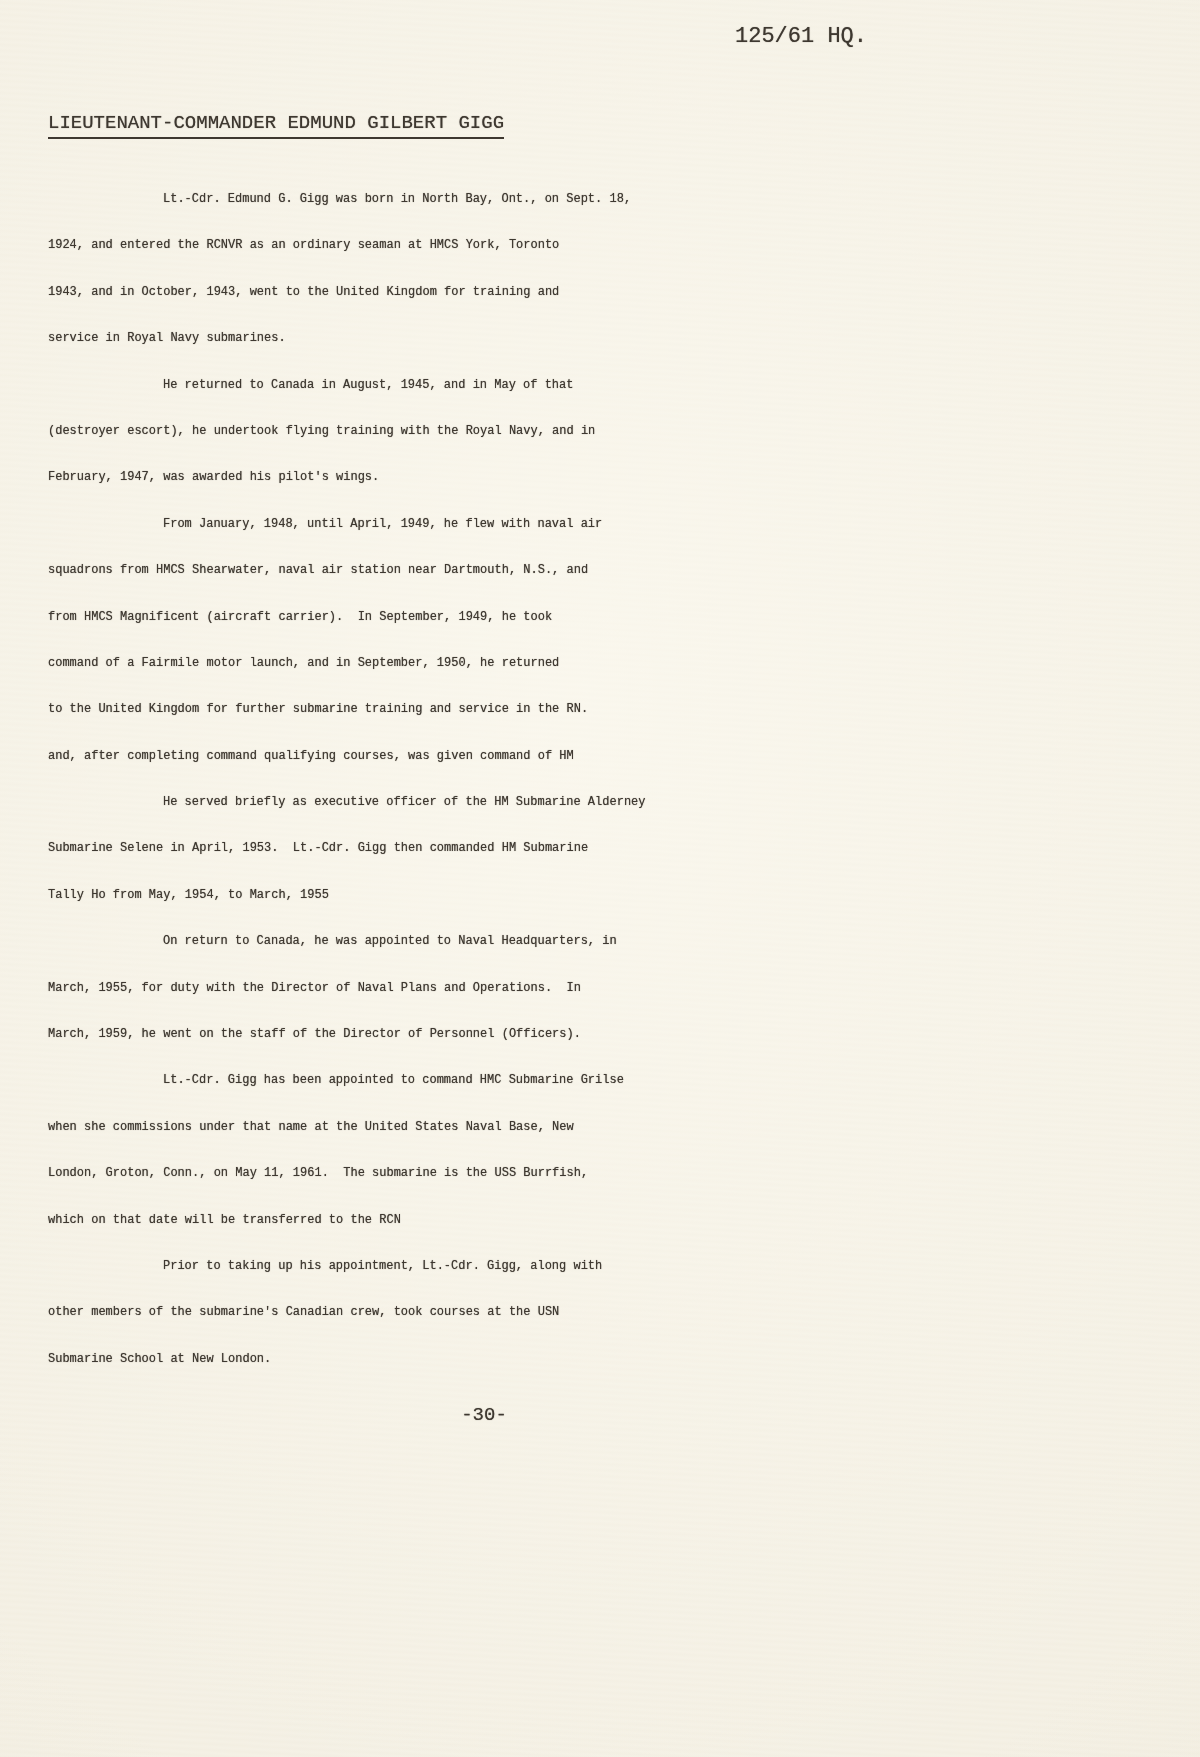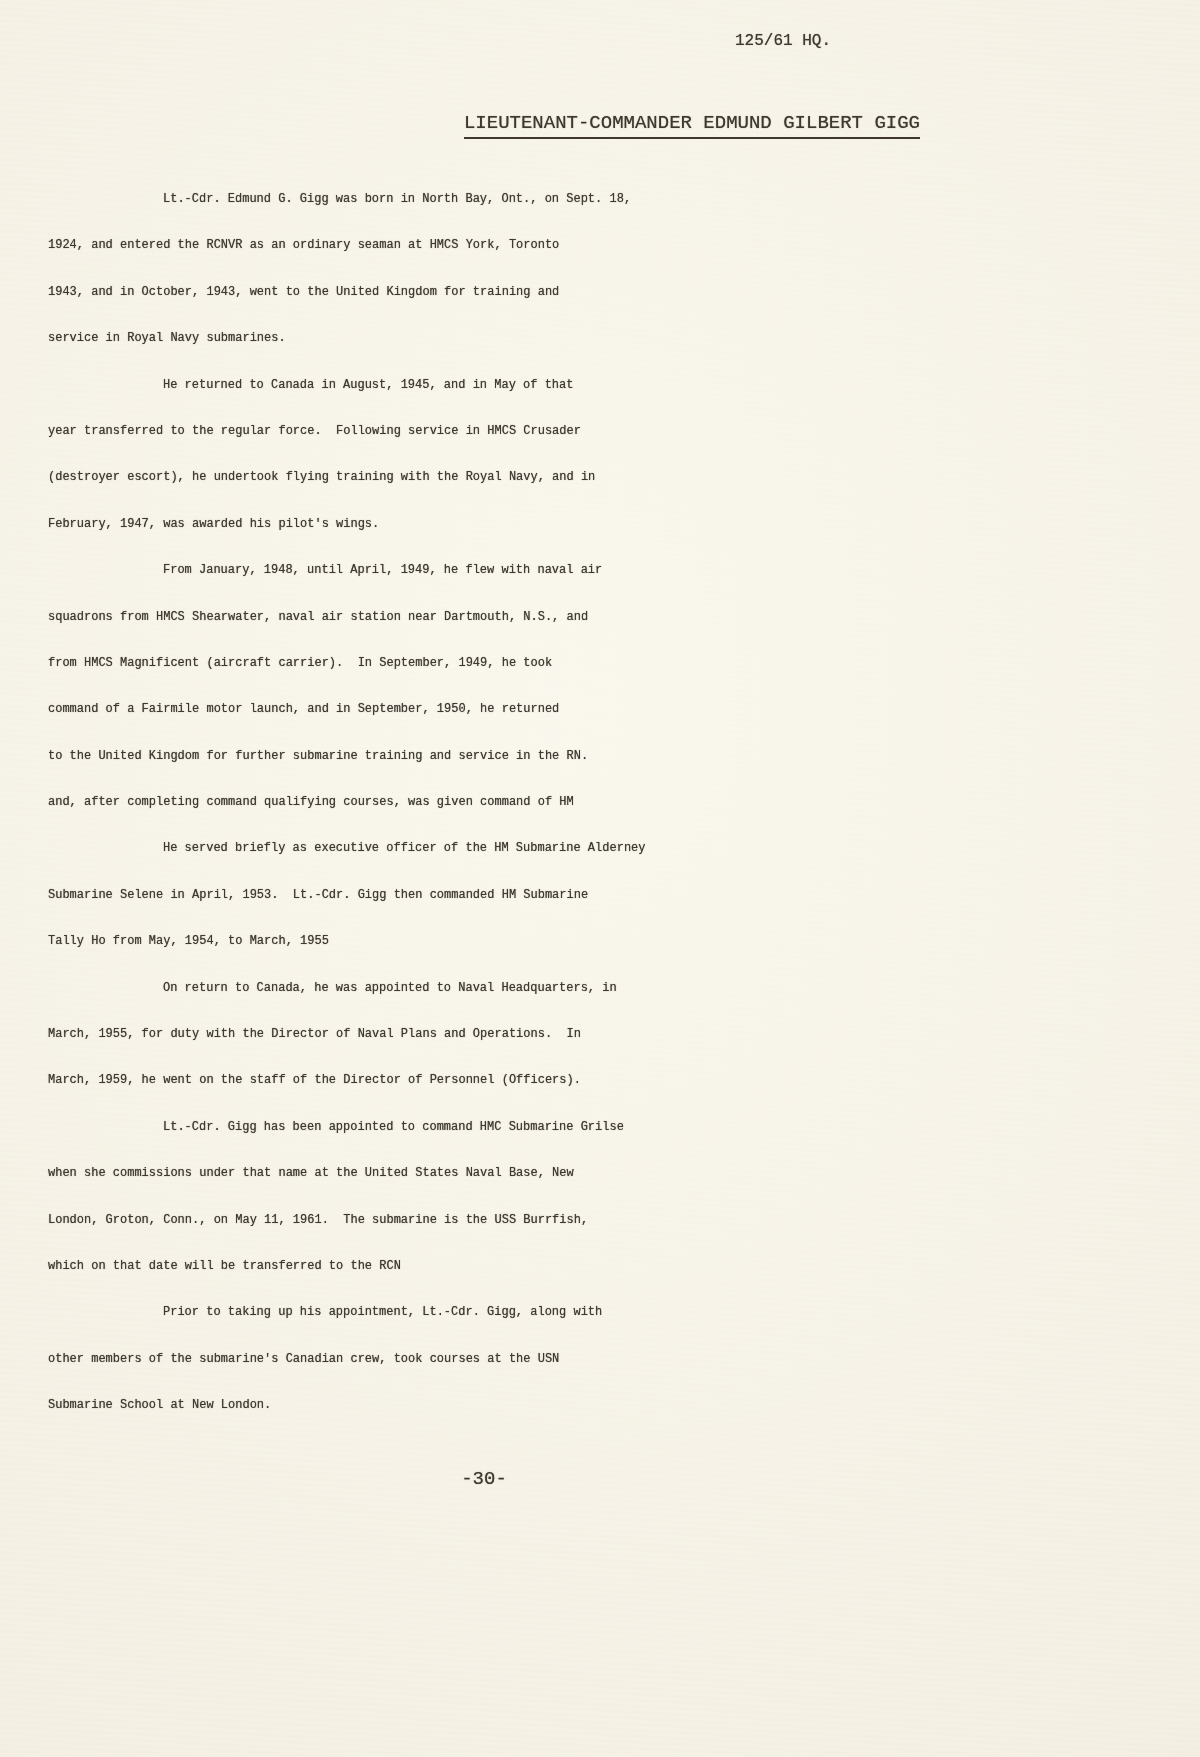--- a/index.html
+++ b/index.html
@@ -29,30 +29,29 @@
       var(--paper, #f4f0e4);
   }
   .ink {
     color: var(--ink, #3e3830);
     text-shadow: 0 0 0.9px rgba(62,56,48,0.75);
   }
   .ref-number {
     position: absolute;
     left: 735px;
     top: 24px;
-    font-size: 16px;
+    font-size: 22px;
     white-space: pre;
-    margin-top: 8px;
   }
   .title-row {
     position: absolute;
     left: 48px;
     top: 112px;
     width: 872px;
-    text-align: right;
+    text-align: left;
     text-decoration: underline;
   }
   .doc-title {
     display: inline-block;
     font-size: 19px;
     white-space: pre;
     border-bottom: 2px solid var(--ink, #3e3830);
     padding-bottom: 3px;
   }
   .doc-body {
@@ -66,21 +65,21 @@
     line-height: 46.4px;
     font-size: 12px;
     white-space: pre;
   }
   .line.indent {
     padding-left: 115px;
   }
   .end-mark-row {
     position: absolute;
     left: 48px;
-    top: 1468px;
+    top: 1404px;
     width: 872px;
     text-align: center;
     font-size: 19px;
     white-space: pre;
   }
 </style>
 </head>
 <body>
 
 <div class="paper"></div>
@@ -90,21 +89,20 @@
 <div class="title-row">
   <span class="doc-title ink">LIEUTENANT-COMMANDER EDMUND GILBERT GIGG</span>
 </div>
 
 <div class="doc-body ink">
     <div class="line indent">Lt.-Cdr. Edmund G. Gigg was born in North Bay, Ont., on Sept. 18,</div>
     <div class="line">1924, and entered the RCNVR as an ordinary seaman at HMCS York, Toronto</div>
     <div class="line">1943, and in October, 1943, went to the United Kingdom for training and</div>
     <div class="line">service in Royal Navy submarines.</div>
     <div class="line indent">He returned to Canada in August, 1945, and in May of that</div>
-    <div class="line">year transferred to the regular force.  Following service in HMCS Crusader</div>
     <div class="line">(destroyer escort), he undertook flying training with the Royal Navy, and in</div>
     <div class="line">February, 1947, was awarded his pilot's wings.</div>
     <div class="line indent">From January, 1948, until April, 1949, he flew with naval air</div>
     <div class="line">squadrons from HMCS Shearwater, naval air station near Dartmouth, N.S., and</div>
     <div class="line">from HMCS Magnificent (aircraft carrier).  In September, 1949, he took</div>
     <div class="line">command of a Fairmile motor launch, and in September, 1950, he returned</div>
     <div class="line">to the United Kingdom for further submarine training and service in the RN.</div>
     <div class="line">and, after completing command qualifying courses, was given command of HM</div>
     <div class="line indent">He served briefly as executive officer of the HM Submarine Alderney</div>
     <div class="line">Submarine Selene in April, 1953.  Lt.-Cdr. Gigg then commanded HM Submarine</div>

